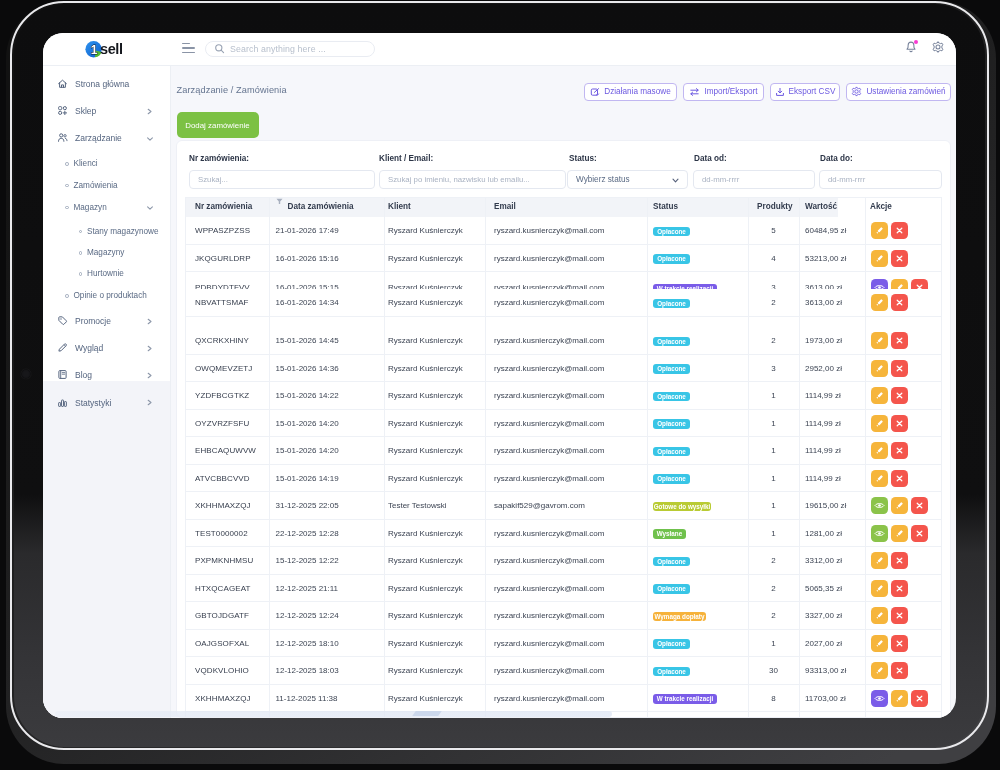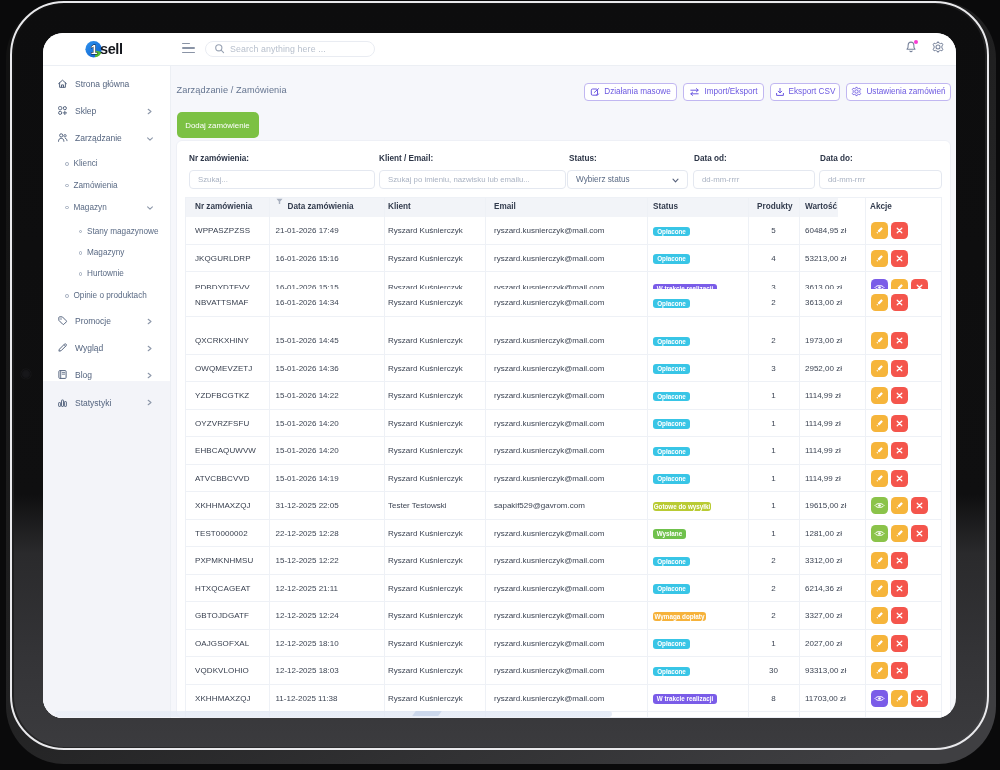--- a/index.html
+++ b/index.html
@@ -610,21 +610,21 @@
             </svg>
           </div>
         </div>
 <div class="row" style="top:433.5px">
           <div class="c c1">HTXQCAGEAT</div>
           <div class="c c2">12-12-2025 21:11</div>
           <div class="c c3">Ryszard Kuśnierczyk</div>
           <div class="c c4">ryszard.kusnierczyk@mail.com</div>
           <div class="badge" style="background:#38c5e6;width:37px">Opłacone</div>
           <div class="c c6">2</div>
-          <div class="c c7">6214,36 zł</div>
+          <div class="c c7">5065,35 zł</div>
           <div class="ab" style="left:686px;background:#f6b53b">
             <svg width="9" height="9" viewBox="0 0 9 9" fill="none">
               <g transform="rotate(45 4.5 4.5)">
                 <rect x="3.35" y="0.8" width="2.3" height="5.4" rx="0.55" fill="#fff"></rect>
                 <path d="M3.6 8.1 L4.5 6.5 L5.4 8.1 Z" fill="#fff"></path>
               </g>
             </svg>
           </div>
           <div class="ab" style="left:706px;background:#f4554c">
             <svg width="9" height="9" viewBox="0 0 9 9" fill="none">

